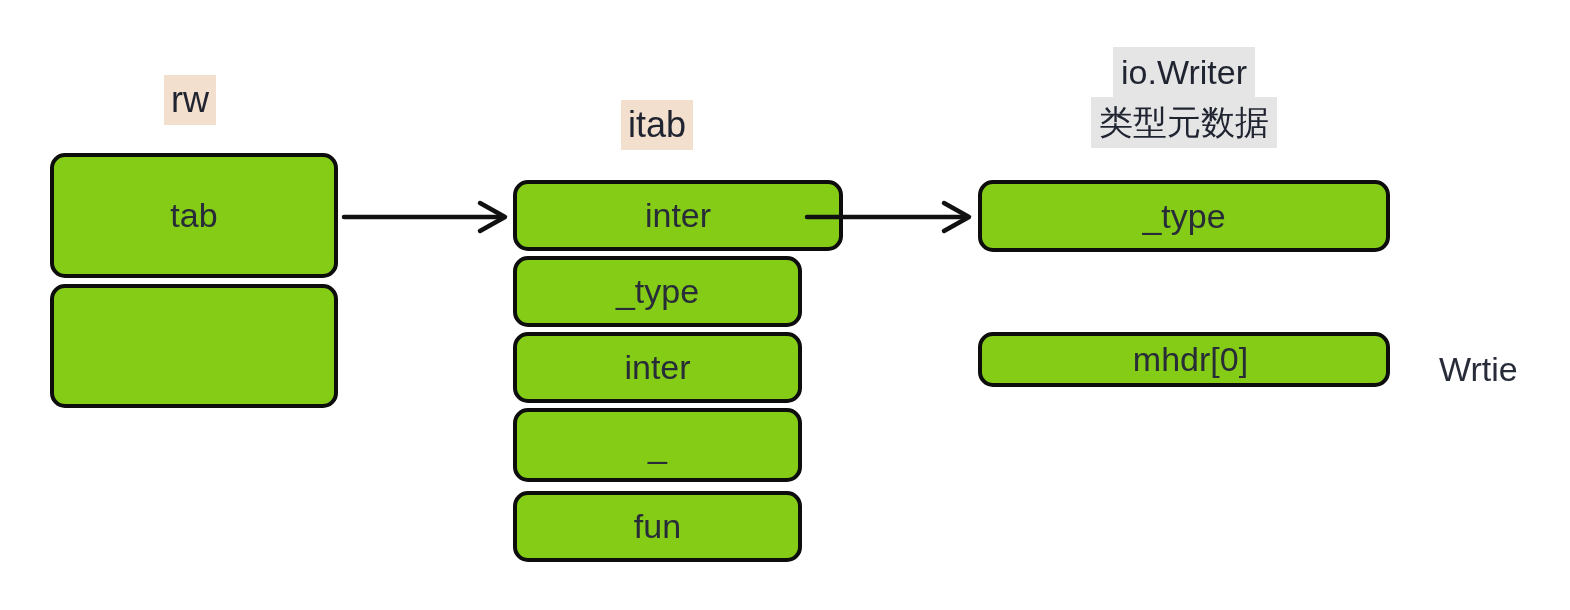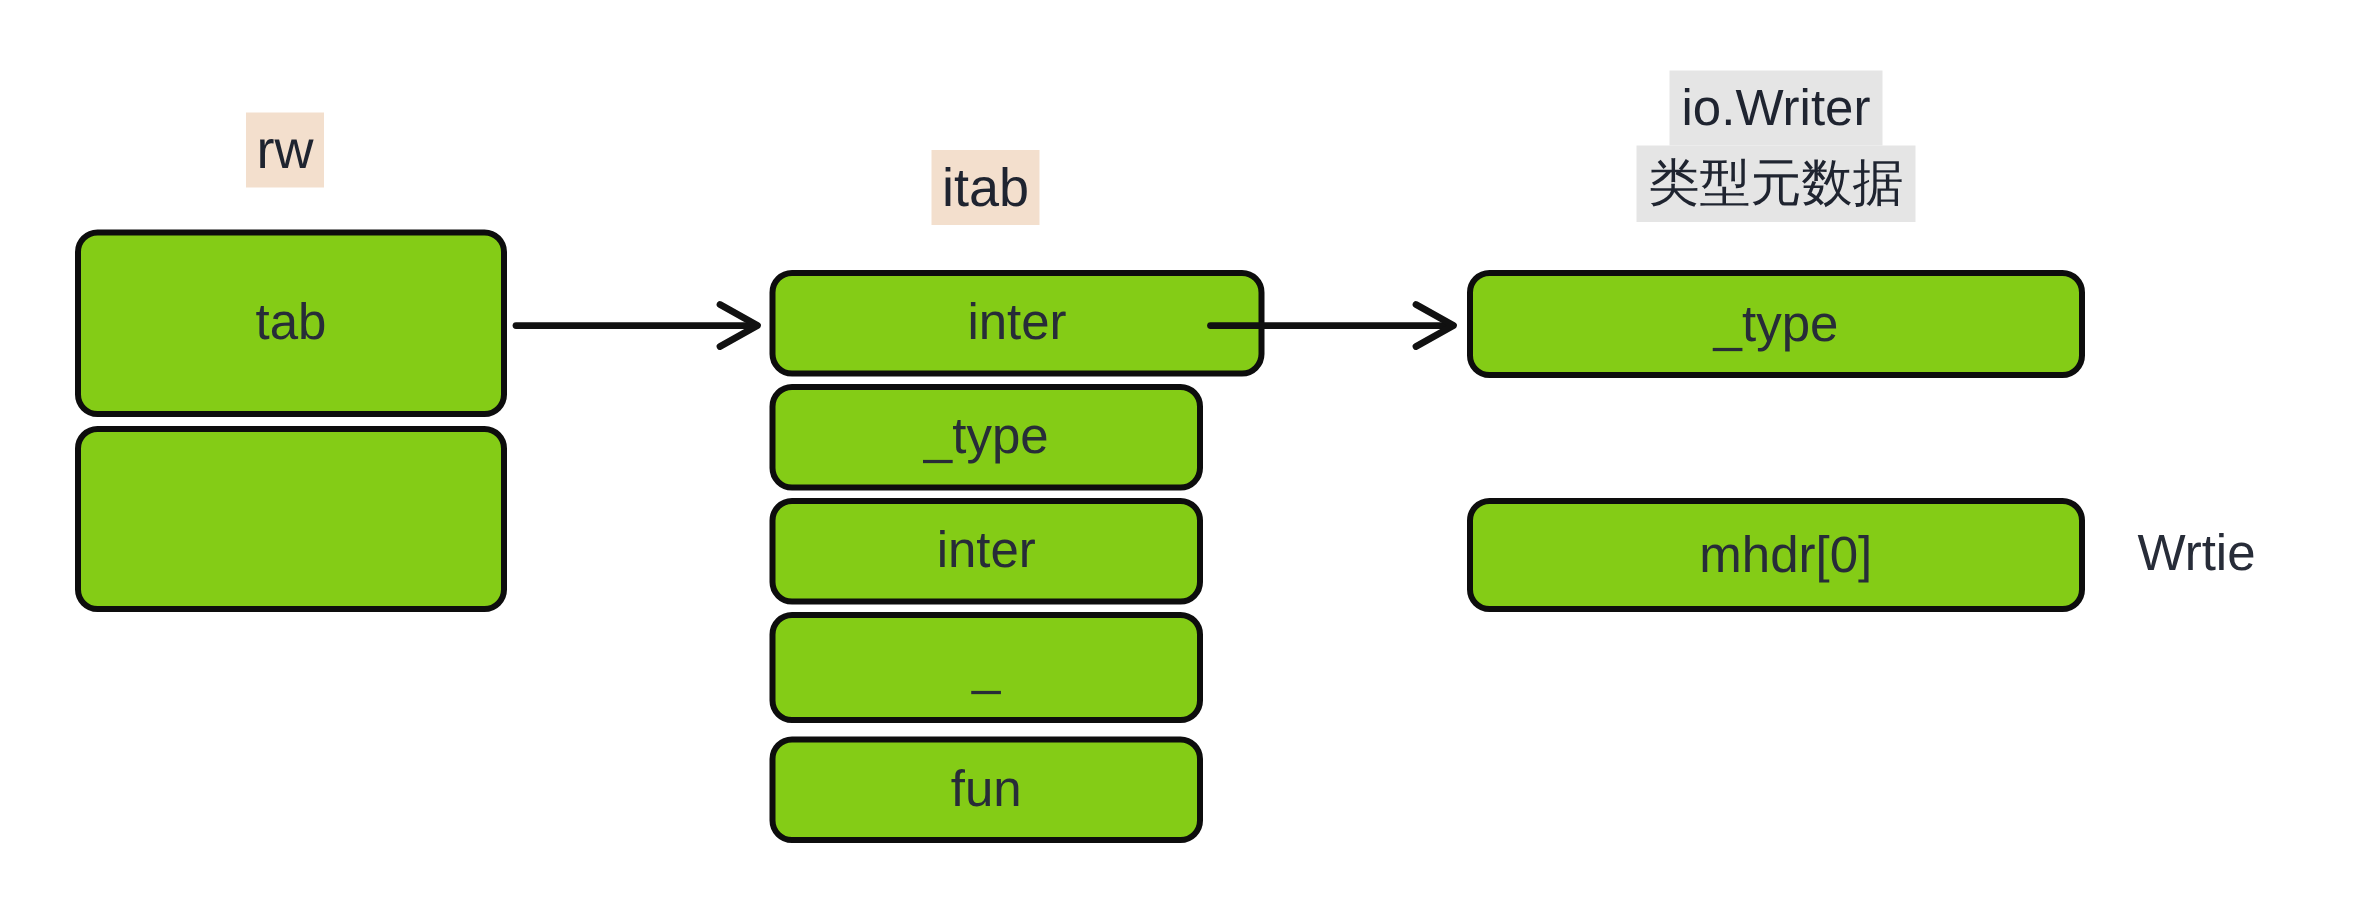--- a/index.html
+++ b/index.html
@@ -52,20 +52,21 @@
     font-size: 34px;
     line-height: 1.48;
     padding: 0 8px;
     white-space: nowrap;
   }
   .annotation {
     position: absolute;
     font-size: 34px;
     color: #272c38;
     white-space: nowrap;
+    margin-left: 14px;
   }
   svg.arrow {
     position: absolute;
     overflow: visible;
   }
   svg.arrow line, svg.arrow polyline {
     stroke: #111111;
     stroke-width: 4.5;
     fill: none;
     stroke-linecap: round;
@@ -122,19 +123,19 @@
   <div class="group-label-stack" style="left:978px; top:47px; width:412px;">
     <span class="hl2">io.Writer</span>
     <span class="hl2">类型元数据</span>
   </div>
 
   <div class="box" style="left:978px; top:180px; width:412px; height:72px;">
     <span class="box-label">_type</span>
   </div>
 
 
-  <div class="box" style="left:978px; top:332px; width:412px; height:76px;padding-left:13px;">
+  <div class="box" style="left:978px; top:332px; width:412px; height:55px;padding-left:13px;">
     <span class="box-label">mhdr[0]</span>
   </div>
 
   <div class="annotation" style="left:1425px; top:350px;">Wrtie</div>
 
 </div>
 
 </body></html>

